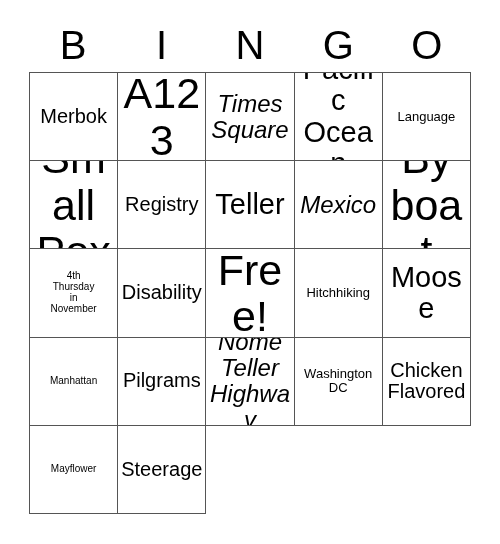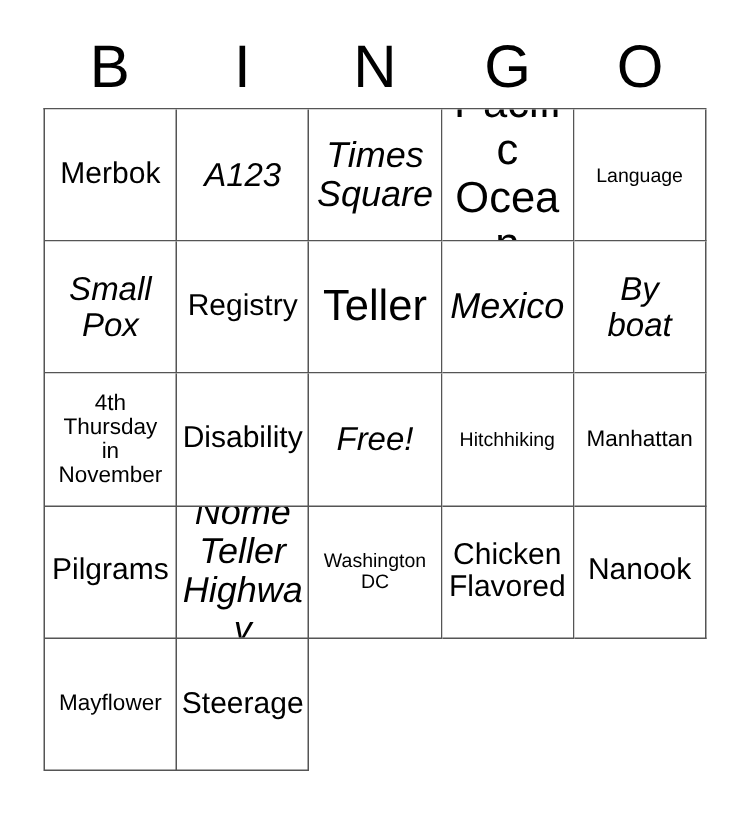--- a/index.html
+++ b/index.html
@@ -70,25 +70,25 @@
   .cell-text {
     display: block;
     width: 100%;
     line-height: 1.08;
     white-space: pre-line;
     word-break: break-word;
   }
 
   
   .s-xs  { font-size: 13px; }
-  .s-sm  { font-size: 15px; }
+  .s-sm  { font-size: 10px; }
   .s-md  { font-size: 20px; }
   .s-lg  { font-size: 24px; font-style: italic; }
   .s-xl  { font-size: 29px; }
-  .s-xxl { font-size: 22px; font-style: italic; }
+  .s-xxl { font-size: 43px; }
 </style>
 </head>
 <body>
 
 <div id="card">
 
   <div id="header-row">
       <div class="header-letter">B</div>
       <div class="header-letter">I</div>
       <div class="header-letter">N</div>
@@ -140,42 +140,42 @@
       <div class="cell">
         <span class="cell-text s-md">Disability</span>
       </div>
       <div class="cell">
         <span class="cell-text s-xxl">Free!</span>
       </div>
       <div class="cell">
         <span class="cell-text s-xs">Hitchhiking</span>
       </div>
       <div class="cell">
+        <span class="cell-text s-xl">Moose</span>
+      </div>
+      <div class="cell">
         <span class="cell-text s-sm">Manhattan</span>
       </div>
       <div class="cell">
         <span class="cell-text s-md">Pilgrams</span>
       </div>
       <div class="cell">
         <span class="cell-text s-lg">Nome
 Teller
 Highway</span>
       </div>
       <div class="cell">
         <span class="cell-text s-xs">Washington
 DC</span>
       </div>
       <div class="cell">
         <span class="cell-text s-md">Chicken
 Flavored</span>
       </div>
       <div class="cell">
-        <span class="cell-text s-md">Nanook</span>
-      </div>
-      <div class="cell">
         <span class="cell-text s-sm">Mayflower</span>
       </div>
       <div class="cell">
         <span class="cell-text s-md">Steerage</span>
       </div>
     </div>
 
 </div>
 
 </body></html>

